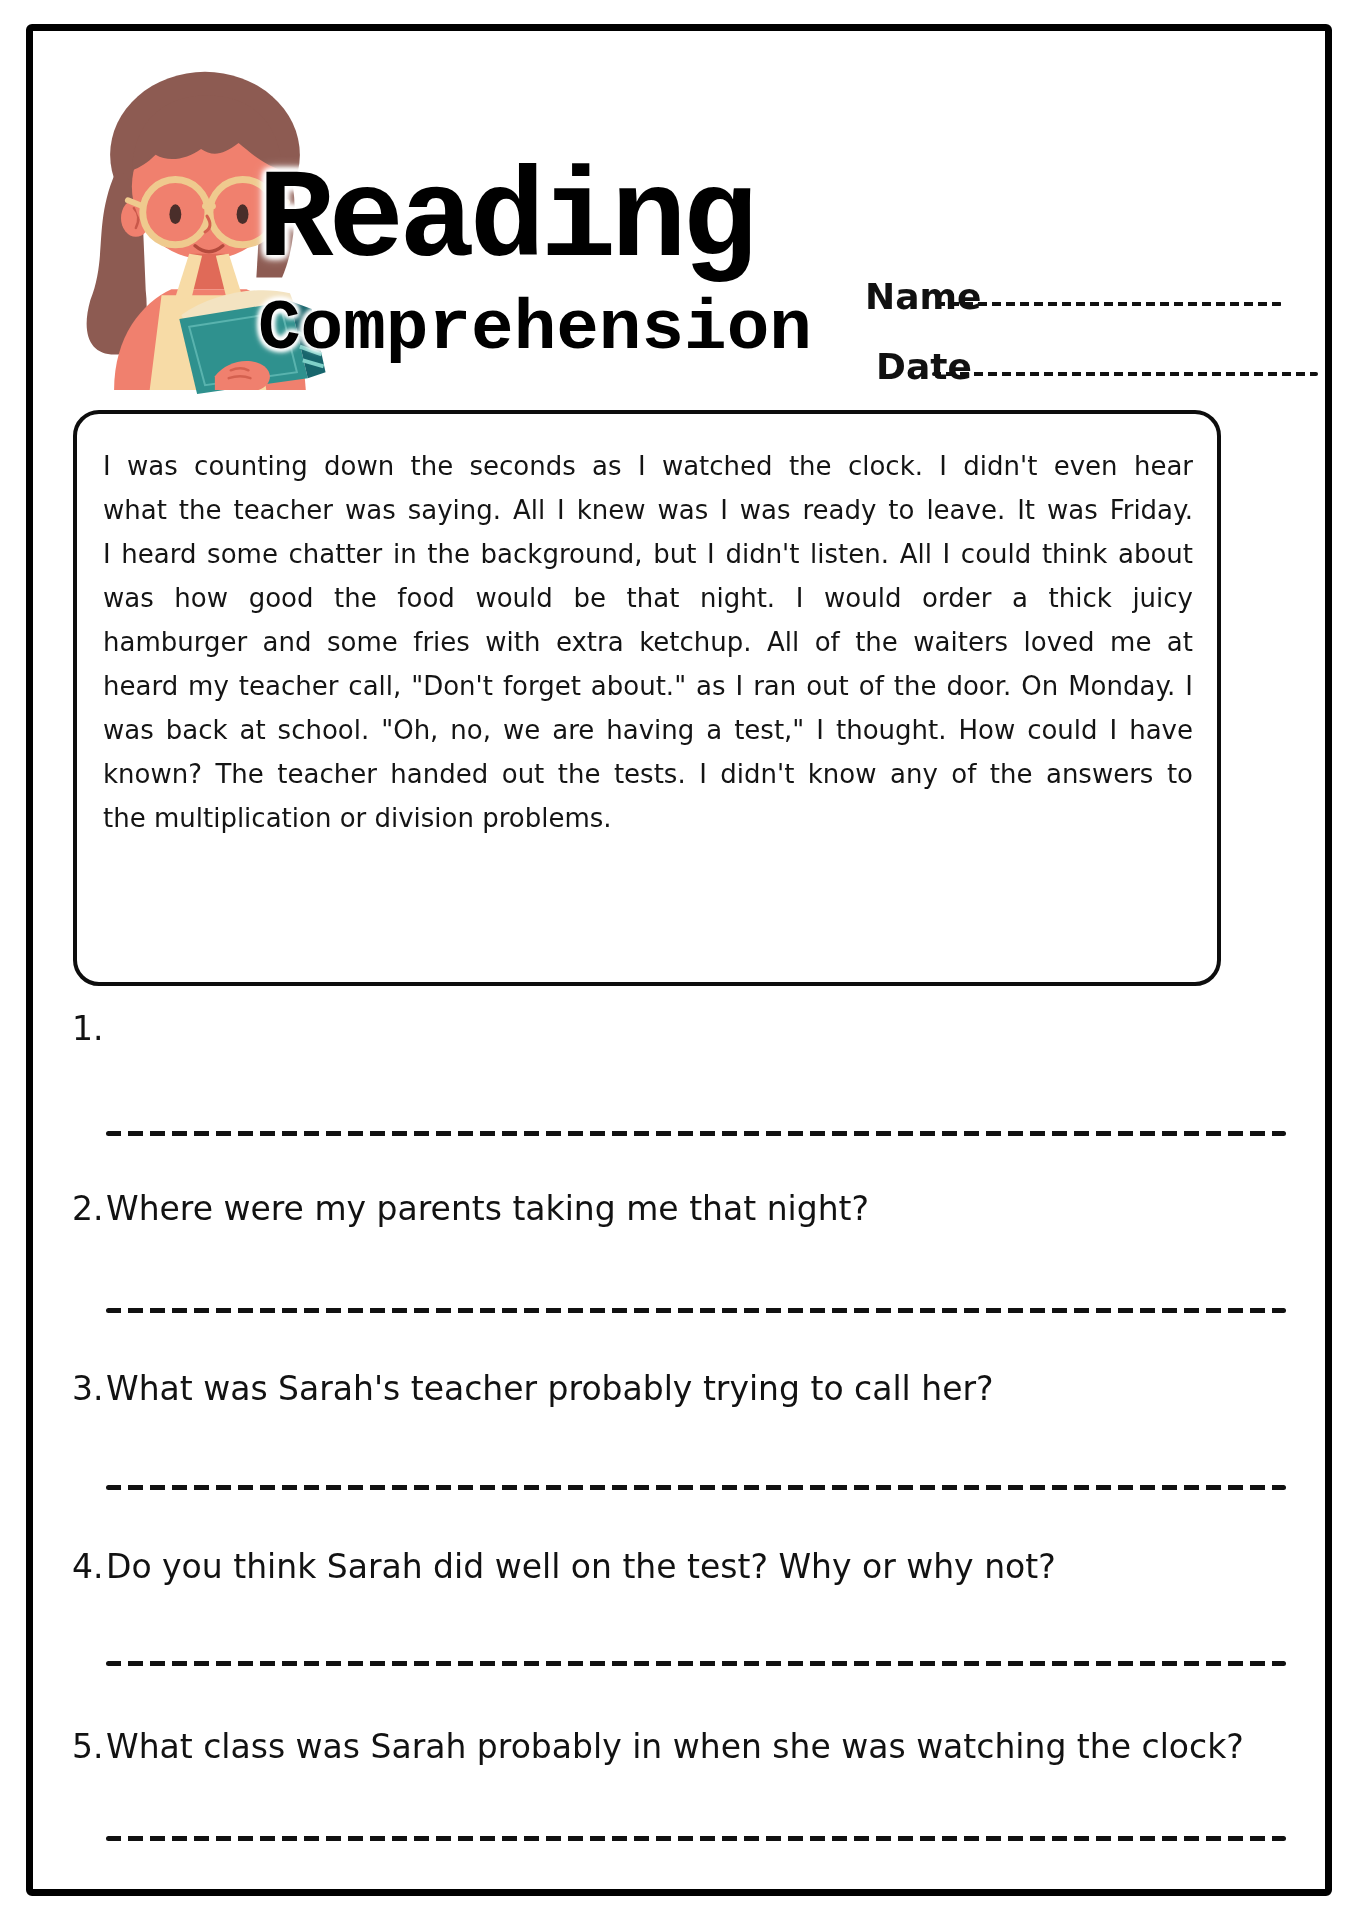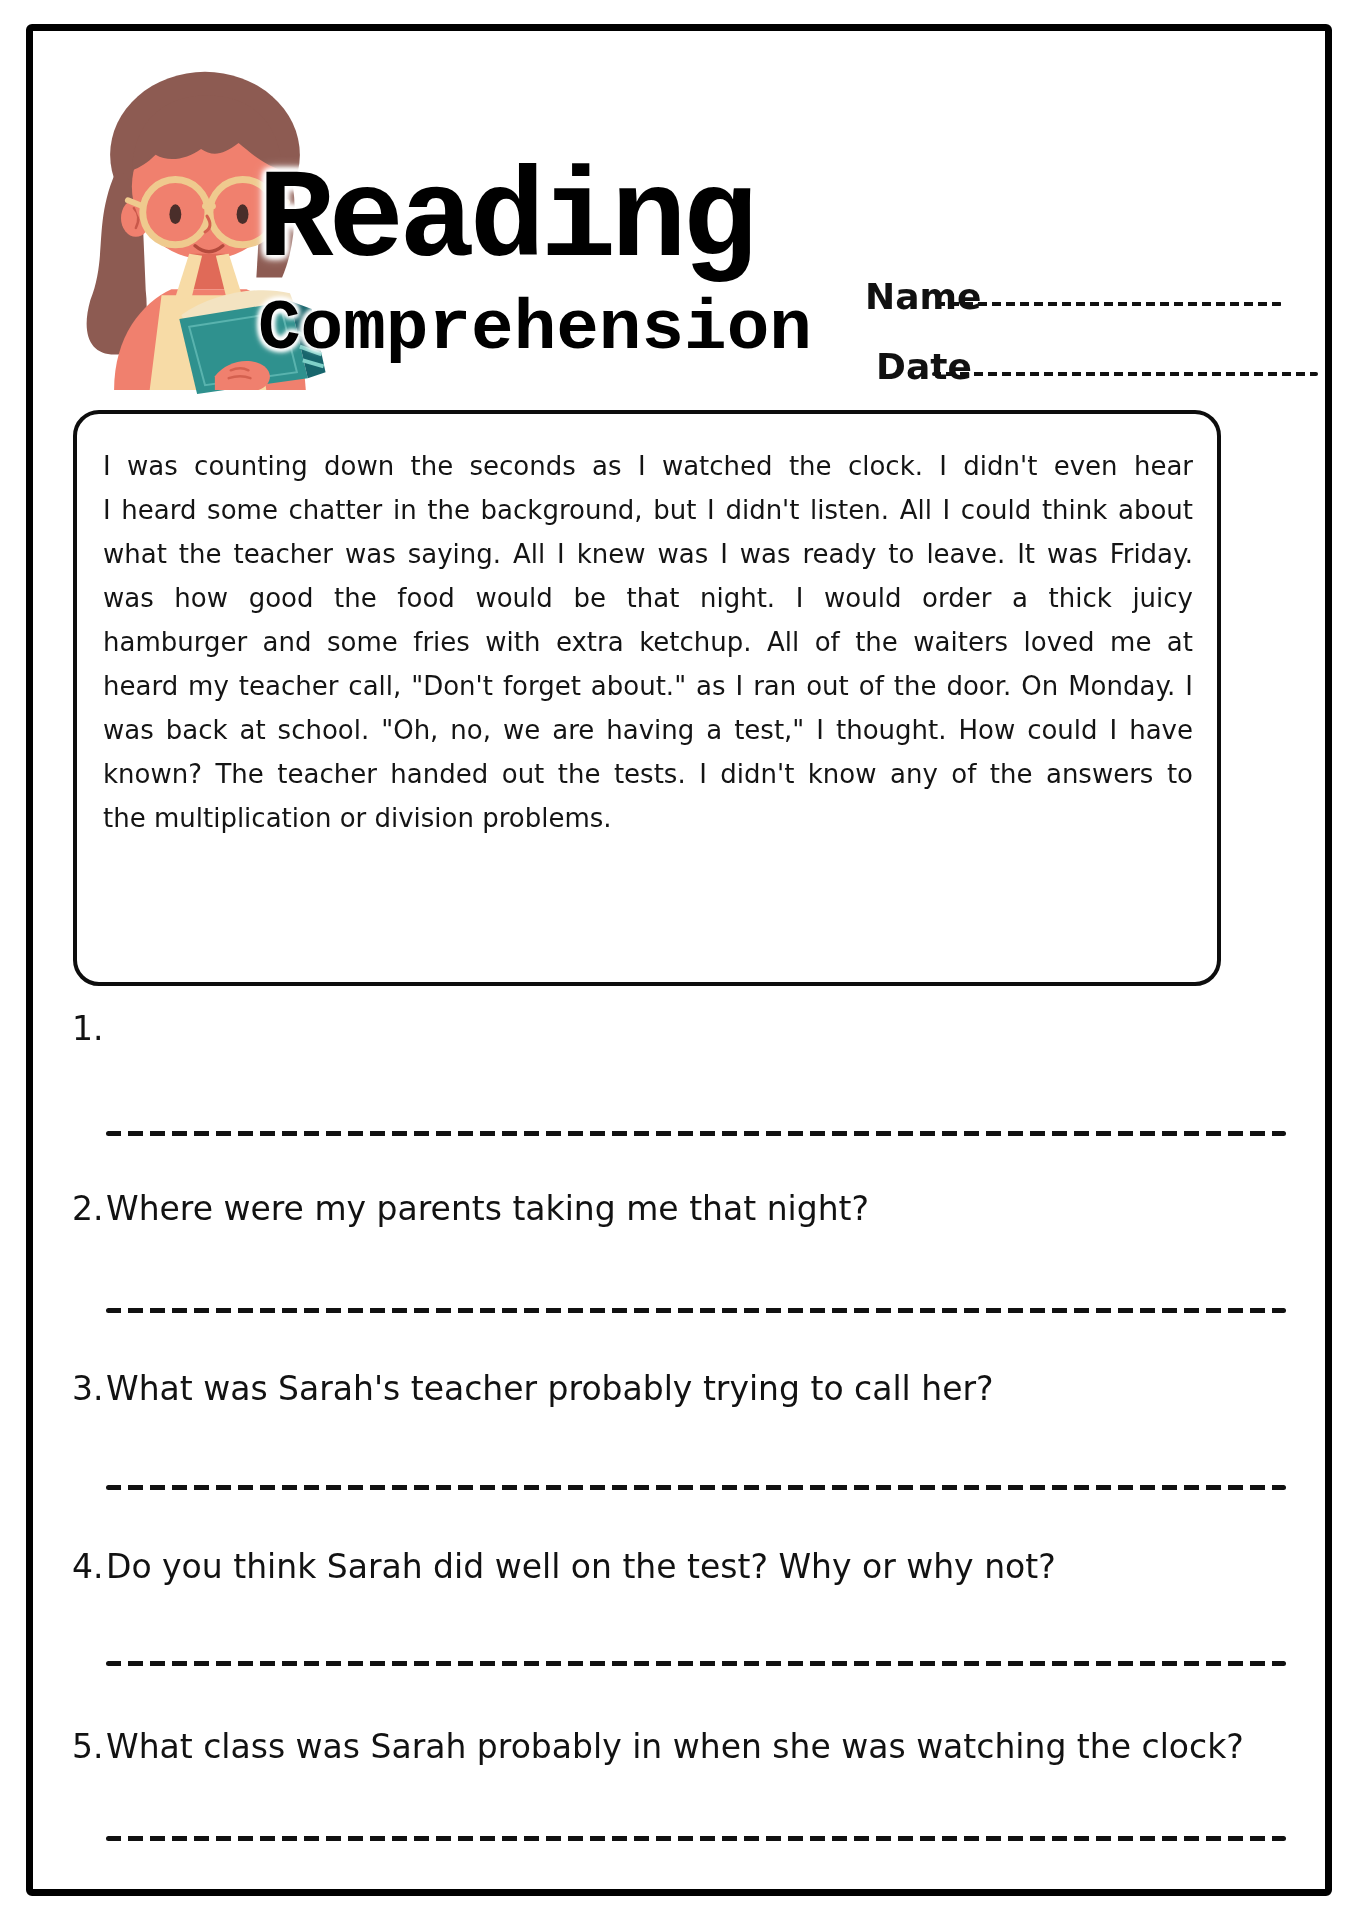--- a/index.html
+++ b/index.html
@@ -112,22 +112,22 @@
   </div>
 
   <div class="field-label name-label">Name</div>
   <div class="field-line name-line"></div>
   <div class="field-label date-label">Date</div>
   <div class="field-line date-line"></div>
 
   <div class="passage-box">
     <div id="passage-lines">
         <div class="passage-line">I was counting down the seconds as I watched the clock. I didn't even hear</div>
+        <div class="passage-line">what the teacher was saying. All I knew was I was ready to leave. It was Friday.</div>
         <div class="passage-line">I heard some chatter in the background, but I didn't listen. All I could think about</div>
-        <div class="passage-line">what the teacher was saying. All I knew was I was ready to leave. It was Friday.</div>
         <div class="passage-line">was how good the food would be that night. I would order a thick juicy</div>
         <div class="passage-line">hamburger and some fries with extra ketchup. All of the waiters loved me at</div>
         <div class="passage-line">heard my teacher call, "Don't forget about." as I ran out of the door. On Monday. I</div>
         <div class="passage-line">was back at school. "Oh, no, we are having a test," I thought. How could I have</div>
         <div class="passage-line">known? The teacher handed out the tests. I didn't know any of the answers to</div>
         <div class="passage-line last">the multiplication or division problems.</div>
       </div>
   </div>
 
   <div id="questions-root">

